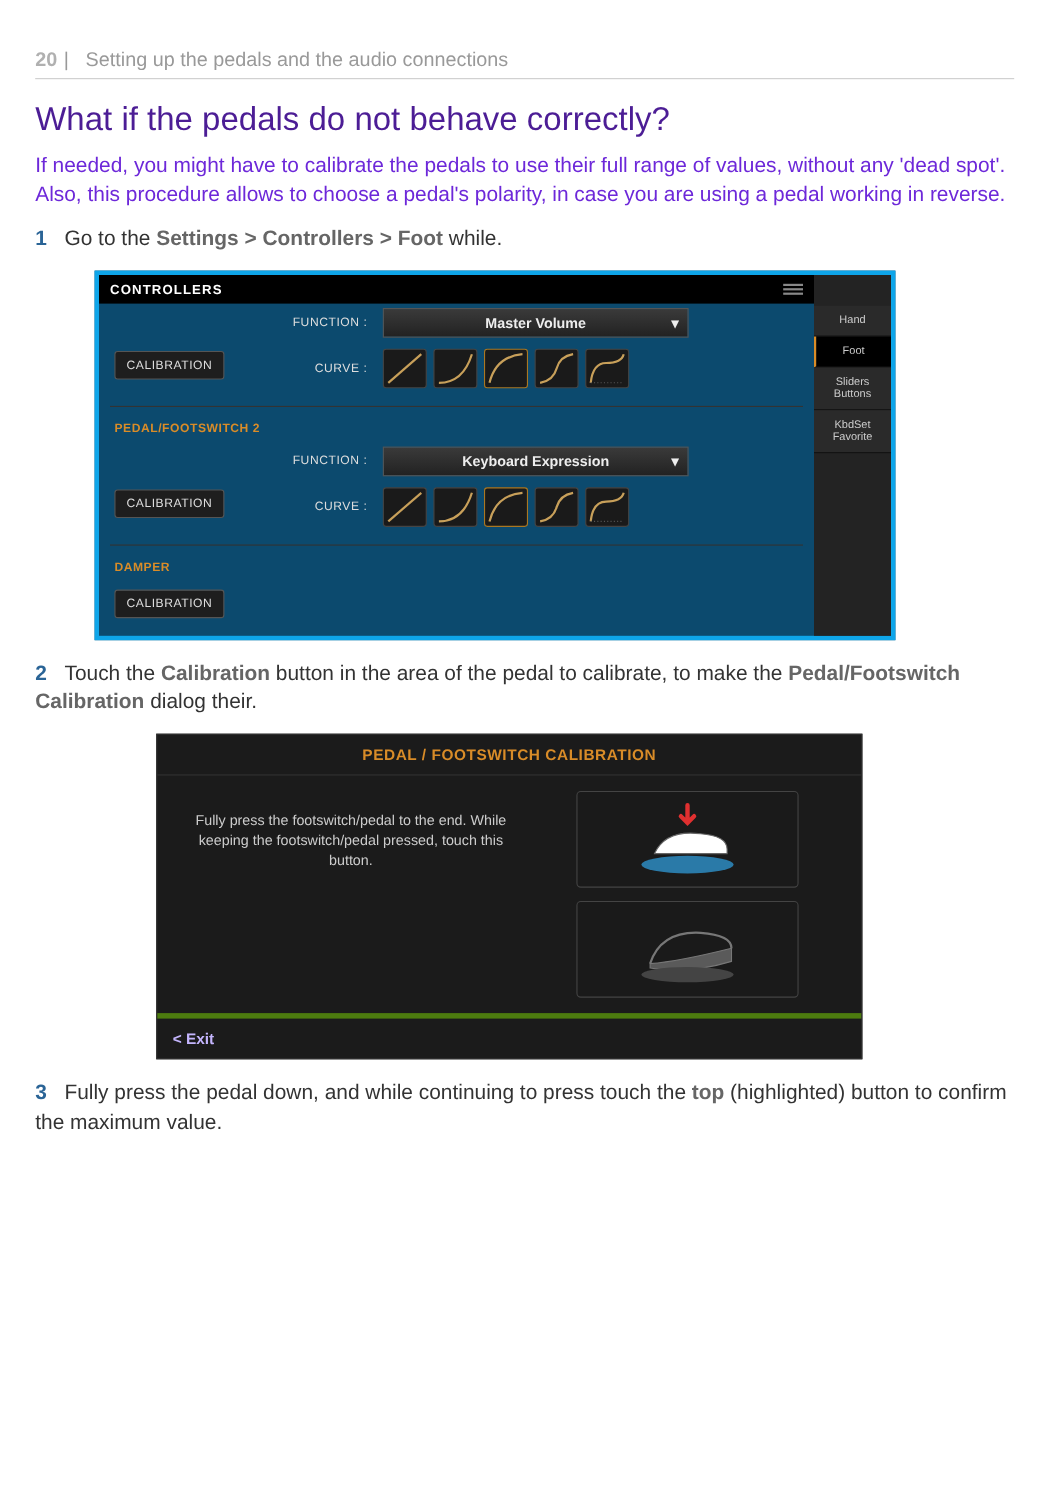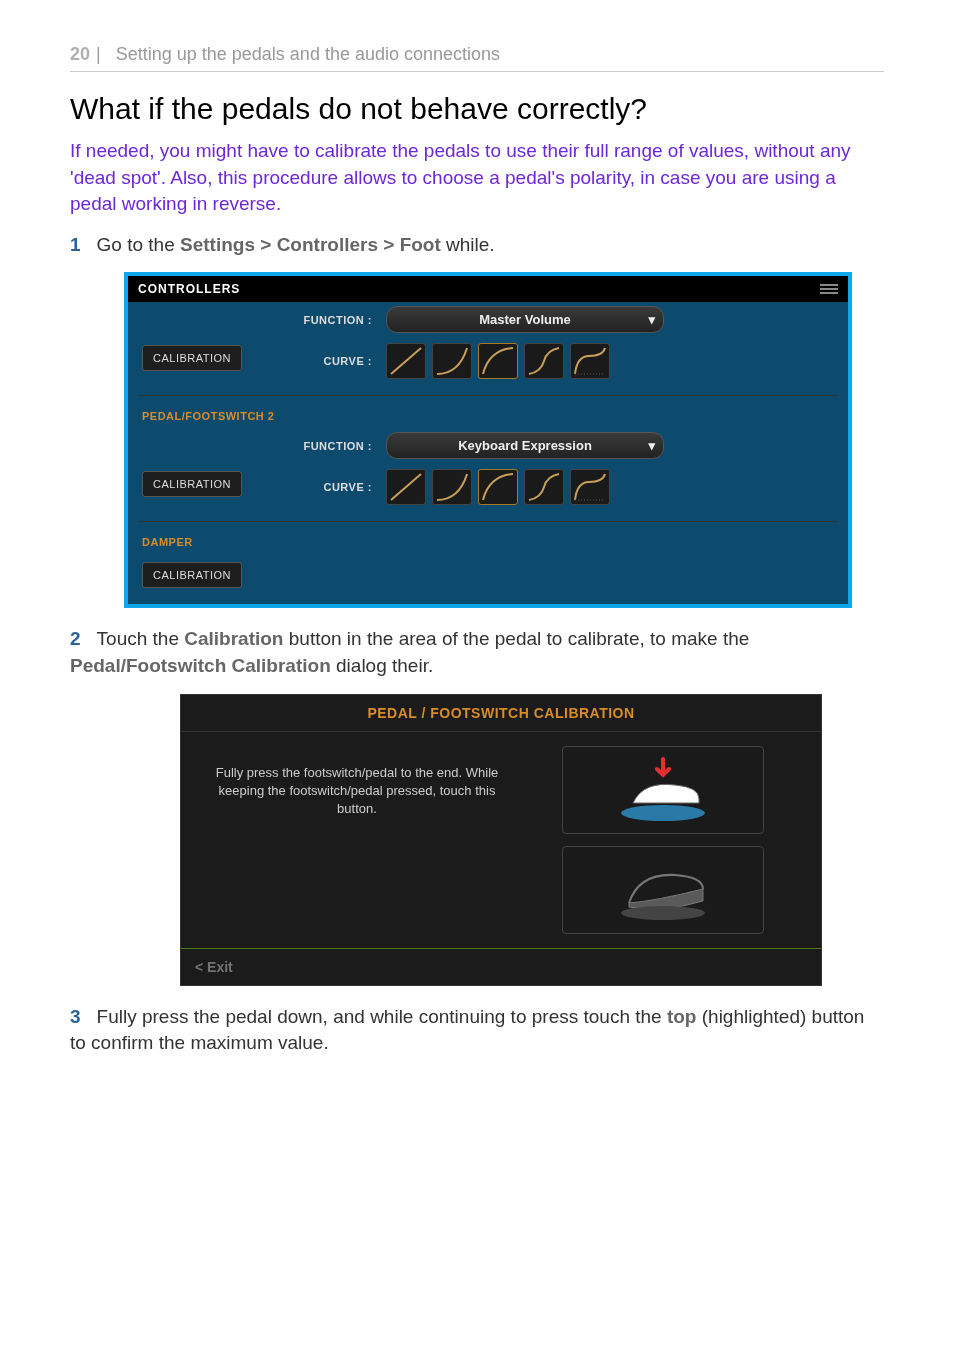--- a/index.html
+++ b/index.html
@@ -1,51 +1,51 @@
 <!DOCTYPE html>
 <html><head>
 <meta charset="utf-8">
 <style>
 body{margin:0;background:#fff;font-family:Helvetica,Arial,sans-serif;color:#333;width:954px}
-.page{padding:44px 70px}
+.page{padding:44px 32px}
 .header{color:#999;font-size:18px;border-bottom:1px solid #ccc;padding-bottom:6px;margin-bottom:20px}
 .header .pnum{color:#b0b0b0;font-weight:700;margin-right:6px}
-h2{color:#000000;font-weight:400;font-size:30px;margin:11px 0 12px}
+h2{color:#4c1d95;font-weight:400;font-size:30px;margin:11px 0 12px}
 .para{font-size:19px;line-height:1.4;color:#6d28d9;margin:10px 0}
 .step{font-size:19px;line-height:1.4;margin:14px 0}
 .step .num{color:#2a6496;font-weight:600;margin-right:16px;font-family:"Helvetica Neue",Arial,sans-serif}
 .uipath{color:#666;font-weight:600}
 .uiterm{color:#666;font-weight:600}
 .screenshot{background:#0c4a6e;border:4px solid #0ea5e9;margin:8px 0 0 54px;width:720px;display:flex;font-size:12px;color:#ccc}
 .screenshot-main{flex:1}
 .screenshot-side{width:70px;background:#232323;display:flex;flex-direction:column}
 .title-bar{background:#000;color:#fff;font-weight:700;letter-spacing:1px;padding:6px 10px;display:flex;justify-content:space-between;align-items:center}
 .menu-icon{display:inline-block}
 .menu-icon span{display:block;width:18px;height:2px;background:#888;margin:2px 0}
 .section-label{color:#d98c28;font-size:11px;font-weight:700;letter-spacing:.5px;padding:10px 0 6px 14px}
 .row{display:flex;align-items:center;padding:4px 10px 4px 14px}
 .calib-btn{border:1px solid #555;border-radius:3px;padding:6px 10px;font-size:11px;letter-spacing:.5px;color:#ddd;margin:8px 0 8px 14px;display:inline-block;background:#1e1e1e}
-.field-label{color:#ddd;font-size:11px;font-weight:700;letter-spacing:.5px;width:90px;text-align:right;margin-right:14px}
-.dropdown{flex:1;max-width:260px;border:1px solid #555;border-radius:11px;background:linear-gradient(#3a3a3a,#222);color:#eee;padding:5px 8px;display:flex;justify-content:center;align-items:center;position:relative;font-weight:600;font-size:13px}
+.field-label{color:#ddd;font-size:11px;font-weight:400;letter-spacing:.5px;width:90px;text-align:right;margin-right:14px}
+.dropdown{flex:1;max-width:260px;border:1px solid #555;border-radius:0;background:linear-gradient(#3a3a3a,#222);color:#eee;padding:5px 8px;display:flex;justify-content:center;align-items:center;position:relative;font-weight:600;font-size:13px}
 .dropdown .chev{position:absolute;right:8px}
 .curve-row{display:flex;align-items:center;padding:6px 10px 12px 14px}
 .curves{display:flex;gap:6px}
 .curve{width:38px;height:34px;border:1px solid #444;border-radius:3px;background:#1a1a1a;position:relative}
 .curve.sel{border-color:#aa7722}
 .curve svg{position:absolute;inset:2px}
 .divider{border-top:1px solid #333;margin:4px 10px}
 .side-tab{font-size:10px;color:#ccc;text-align:center;padding:8px 2px;border-bottom:1px solid #111;background:#2a2a2a}
 .side-tab.active{background:#000;border-left:2px solid #d98c28}
 .dialog{background:#1b1b1b;border:1px solid #333;width:640px;margin:12px 17px 0 110px;color:#ccc;font-size:13px}
 .dialog-title{color:#d98c28;font-weight:700;letter-spacing:.5px;text-align:center;padding:10px 0;font-size:14px;border-bottom:1px solid #333}
 .dialog-body{display:flex;padding:14px}
 .dialog-text{flex:1;text-align:center;font-size:13px;line-height:1.4;padding:18px 18px 0}
 .shoe-col{flex:1;display:flex;flex-direction:column;gap:12px;align-items:center}
 .shoe-box{width:200px;height:86px;border:1px solid #444;border-radius:4px;background:#1a1a1a;display:flex;align-items:center;justify-content:center}
-.exit{padding:10px 14px;font-size:14px;color:#737373;font-weight:600;border-top:1px solid #4d7c0f}
+.exit{padding:10px 14px;font-size:14px;color:#c4b5fd;font-weight:600;border-top:5px solid #4d7c0f}
 </style>
 </head>
 <body>
 
 <div class="page">
   <div class="header">
     <span class="pnum">20</span><span>|</span>&nbsp;&nbsp;&nbsp;<span>Setting up the pedals and the audio connections</span>
   </div>
 
   <h2>What if the pedals do not behave correctly?</h2>
@@ -150,20 +150,29 @@
                   <path d="M2 28 L32 28" stroke="#555" stroke-dasharray="1,2" stroke-width="1"></path>
                 </svg>
               </div>
           </div>
         </div>
       </div>
 
       <div class="divider"></div>
       <div class="section-label">DAMPER</div>
       <div class="calib-btn" style="margin-bottom:16px">CALIBRATION</div>
+    </div>
+    <div class="screenshot-side">
+      <div style="height:28px"></div>
+      <div class="side-tab">Hand</div>
+      <div class="side-tab active">Foot</div>
+      <div class="side-tab" style="white-space:pre-line">Sliders
+Buttons</div>
+      <div class="side-tab" style="white-space:pre-line">KbdSet
+Favorite</div>
     </div>
   </div>
 
   <div class="step" style="margin-top:18px">
     <span class="num">2</span><span>Touch the </span><span class="uiterm">Calibration</span><span> button in the area of the pedal to calibrate, to make the </span><span class="uiterm">Pedal/Footswitch Calibration</span><span> dialog their.</span>
   </div>
 
   <div class="dialog">
     <div class="dialog-title">PEDAL / FOOTSWITCH CALIBRATION</div>
     <div class="dialog-body">

